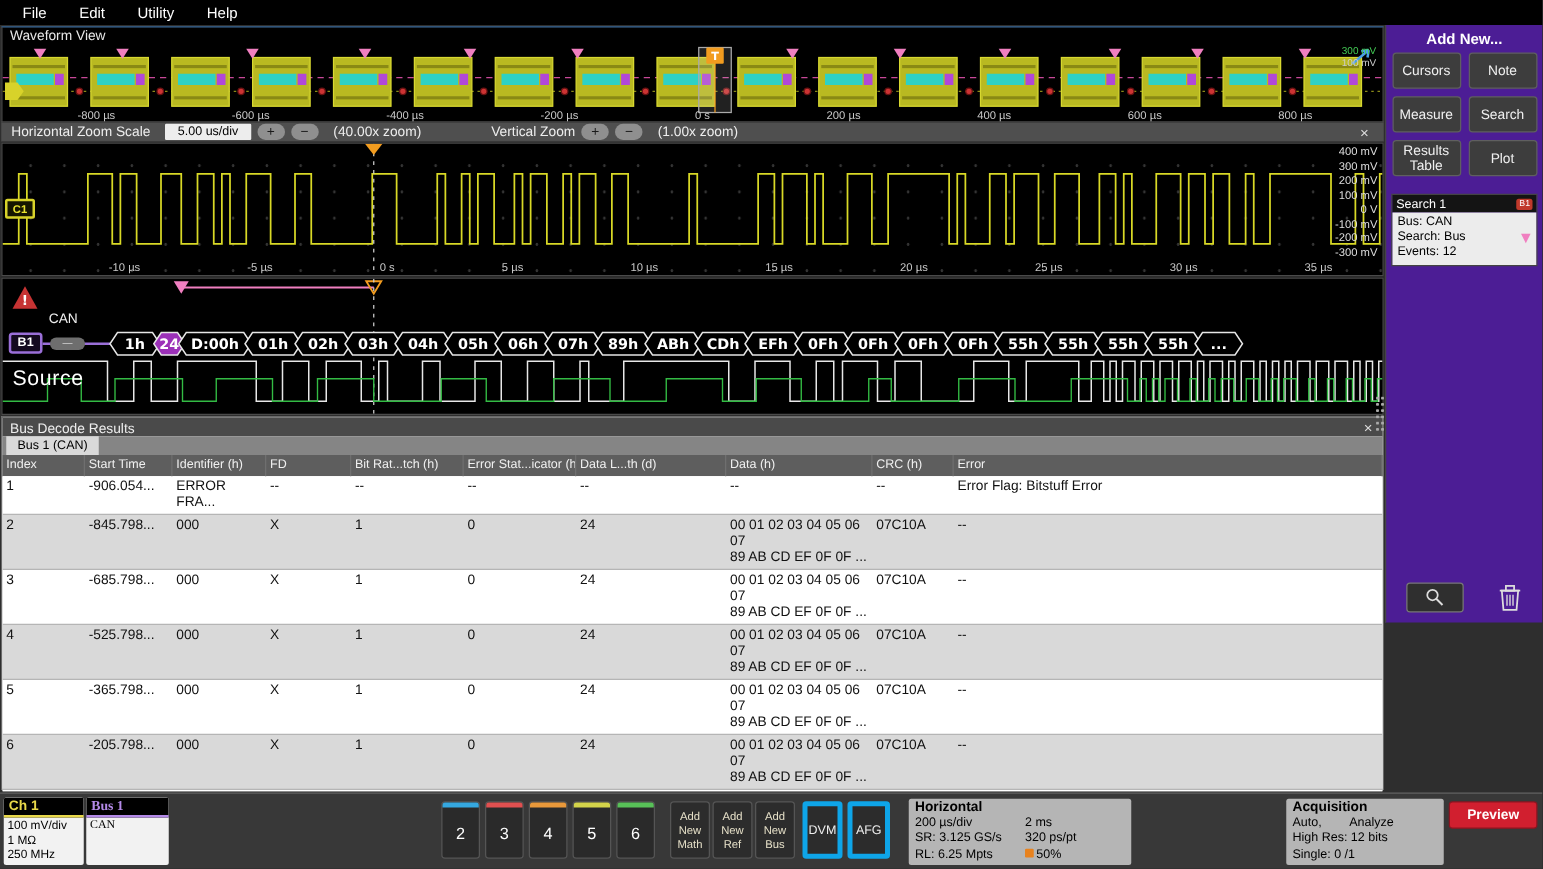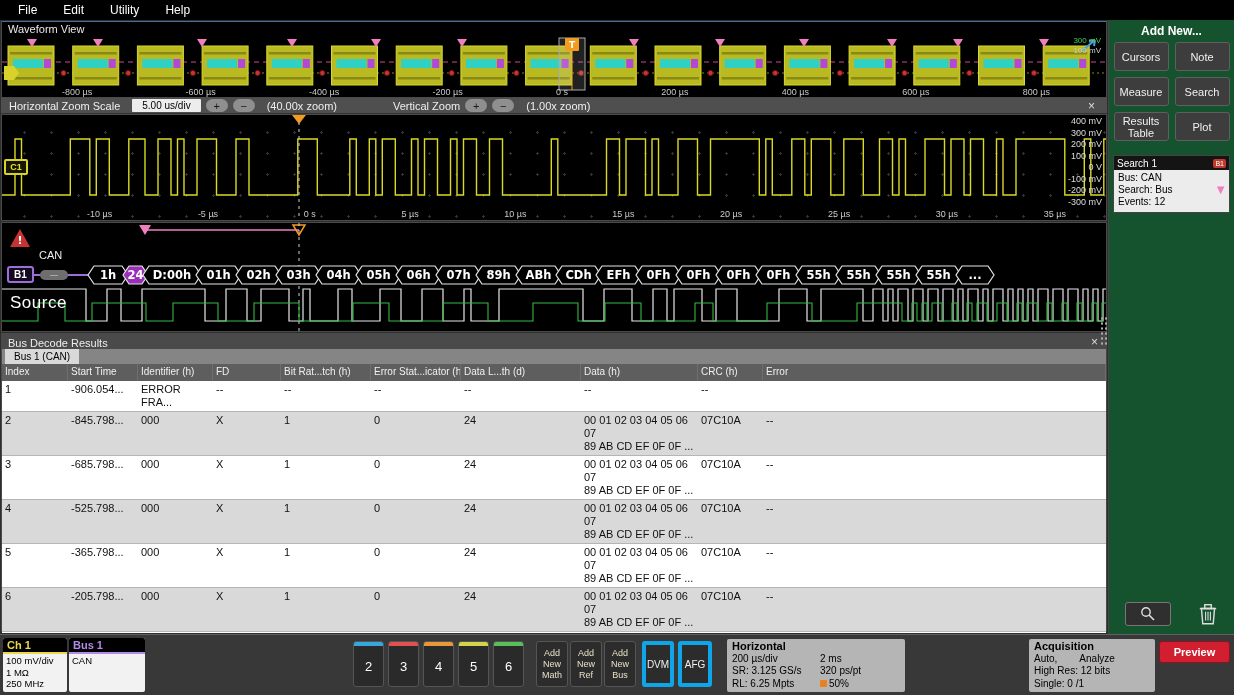--- a/index.html
+++ b/index.html
@@ -52,21 +52,21 @@
 .hcell{font-size:10px;color:#f0f0f0;padding:2px 3px;border-right:1px solid #6f6f6f;white-space:nowrap;overflow:hidden;flex:none;}
 #rbody{height:252px;overflow:hidden;background:#fff;color:#111;}
 .trow{display:flex;border-bottom:1px solid #b5b5b5;background:#fff;}
 .trow.alt{background:#d9d9d9;}
 .tcell{font-size:11px;line-height:13px;padding:2px 3px;white-space:pre-wrap;word-wrap:break-word;flex:none;}
 
 
 #splitter{position:absolute;left:1100px;top:316px;width:8px;height:30px;background-image:radial-gradient(circle,#aaa 1px,transparent 1.3px);background-size:4px 5px;cursor:row-resize;}
 
 
-#sidebar{position:absolute;left:1108px;top:20px;width:126px;height:614px;background:#14532d;border-left:1px solid #444;}
+#sidebar{position:absolute;left:1108px;top:20px;width:126px;height:478px;background:#4c1d95;border-left:1px solid #444;}
 .sb-title{text-align:center;font-size:12px;font-weight:bold;color:#fff;padding-top:4px;height:20px;}
 .sb-grid{display:grid;grid-template-columns:55px 55px;gap:6px;justify-content:center;margin-top:2px;}
 .sb-btn{height:29px;background:#3d3d3d;border:1px solid #5f5f5f;border-radius:3px;color:#f0f0f0;font-size:11px;line-height:12px;cursor:pointer;padding:0 2px;}
 .search-panel{margin:14px 4px 0 4px;border:1px solid #444;}
 .sp-head{height:14px;background:#141414;display:flex;align-items:center;justify-content:space-between;padding:0 3px;font-size:10px;color:#fff;}
 .sp-badge{background:#c0392b;color:#fff;font-size:7px;padding:0 2px;border-radius:2px;line-height:9px;height:9px;}
 .sp-body{background:#ececec;color:#000;font-size:10px;line-height:12px;padding:2px 4px;position:relative;height:42px;}
 .sp-tri{position:absolute;right:2px;top:14px;color:#f07fc0;font-size:13px;}
 .sb-bottom{position:absolute;bottom:8px;left:0;width:100%;display:flex;align-items:center;justify-content:space-between;padding:0 16px;}
 .zoomto-btn{width:46px;height:24px;background:#2f2f2f;border:1px solid #777;border-radius:3px;display:flex;align-items:center;justify-content:center;cursor:pointer;}
@@ -377,20 +377,21 @@
       <div class="trow">
         <div class="tcell" style="width: 66px;">1</div>
         <div class="tcell" style="width: 70px;">-906.054...</div>
         <div class="tcell" style="width: 75px;">ERROR FRA...</div>
         <div class="tcell" style="width: 68px;">--</div>
         <div class="tcell" style="width: 90px;">--</div>
         <div class="tcell" style="width: 90px;">--</div>
         <div class="tcell" style="width: 120px;">--</div>
         <div class="tcell" style="width: 117px;">--</div>
         <div class="tcell" style="width: 65px;">--</div>
+        <div class="tcell" style="width: 343px;">Error Flag: Bitstuff Error</div>
       </div>
       <div class="trow alt">
         <div class="tcell" style="width: 66px;">2</div>
         <div class="tcell" style="width: 70px;">-845.798...</div>
         <div class="tcell" style="width: 75px;">000</div>
         <div class="tcell" style="width: 68px;">X</div>
         <div class="tcell" style="width: 90px;">1</div>
         <div class="tcell" style="width: 90px;">0</div>
         <div class="tcell" style="width: 120px;">24</div>
         <div class="tcell" style="width: 117px;">00 01 02 03 04 05 06 07
@@ -512,21 +513,21 @@
 
 <div id="bottombar">
   <div class="badge-card" style="left:3px;width:64px;">
     <div class="bc-head ch1">Ch 1</div>
     <div class="bc-body">
       <div>100 mV/div</div>
       <div>1 MΩ</div>
       <div>250 MHz</div>
     </div>
   </div>
-  <div class="badge-card" style="left:69px;width:76px;">
+  <div class="badge-card" style="left:69px;width:66px;font-family:Liberation Serif, serif;">
     <div class="bc-head bus1">Bus 1</div>
     <div class="bc-body">
       <div>CAN</div>
     </div>
   </div>
 
   <div class="chbtn" style="left:353px;">
       <div class="stripe s2"></div>
       <span>2</span>
     </div>

